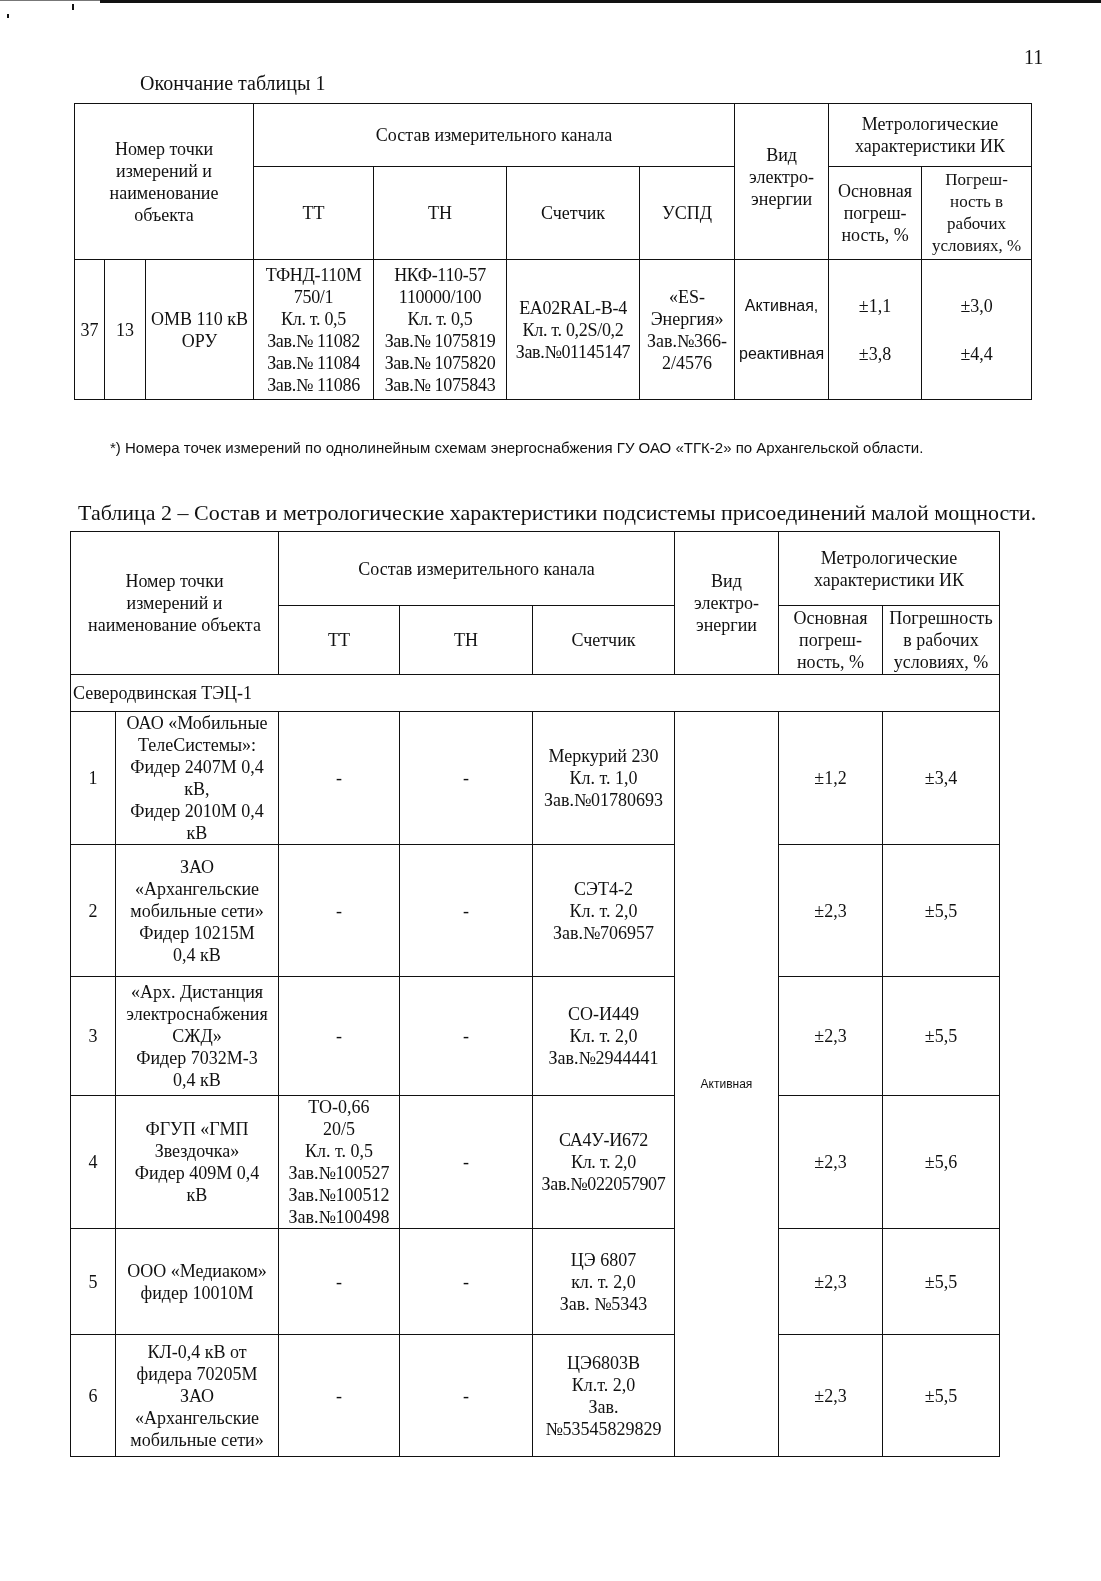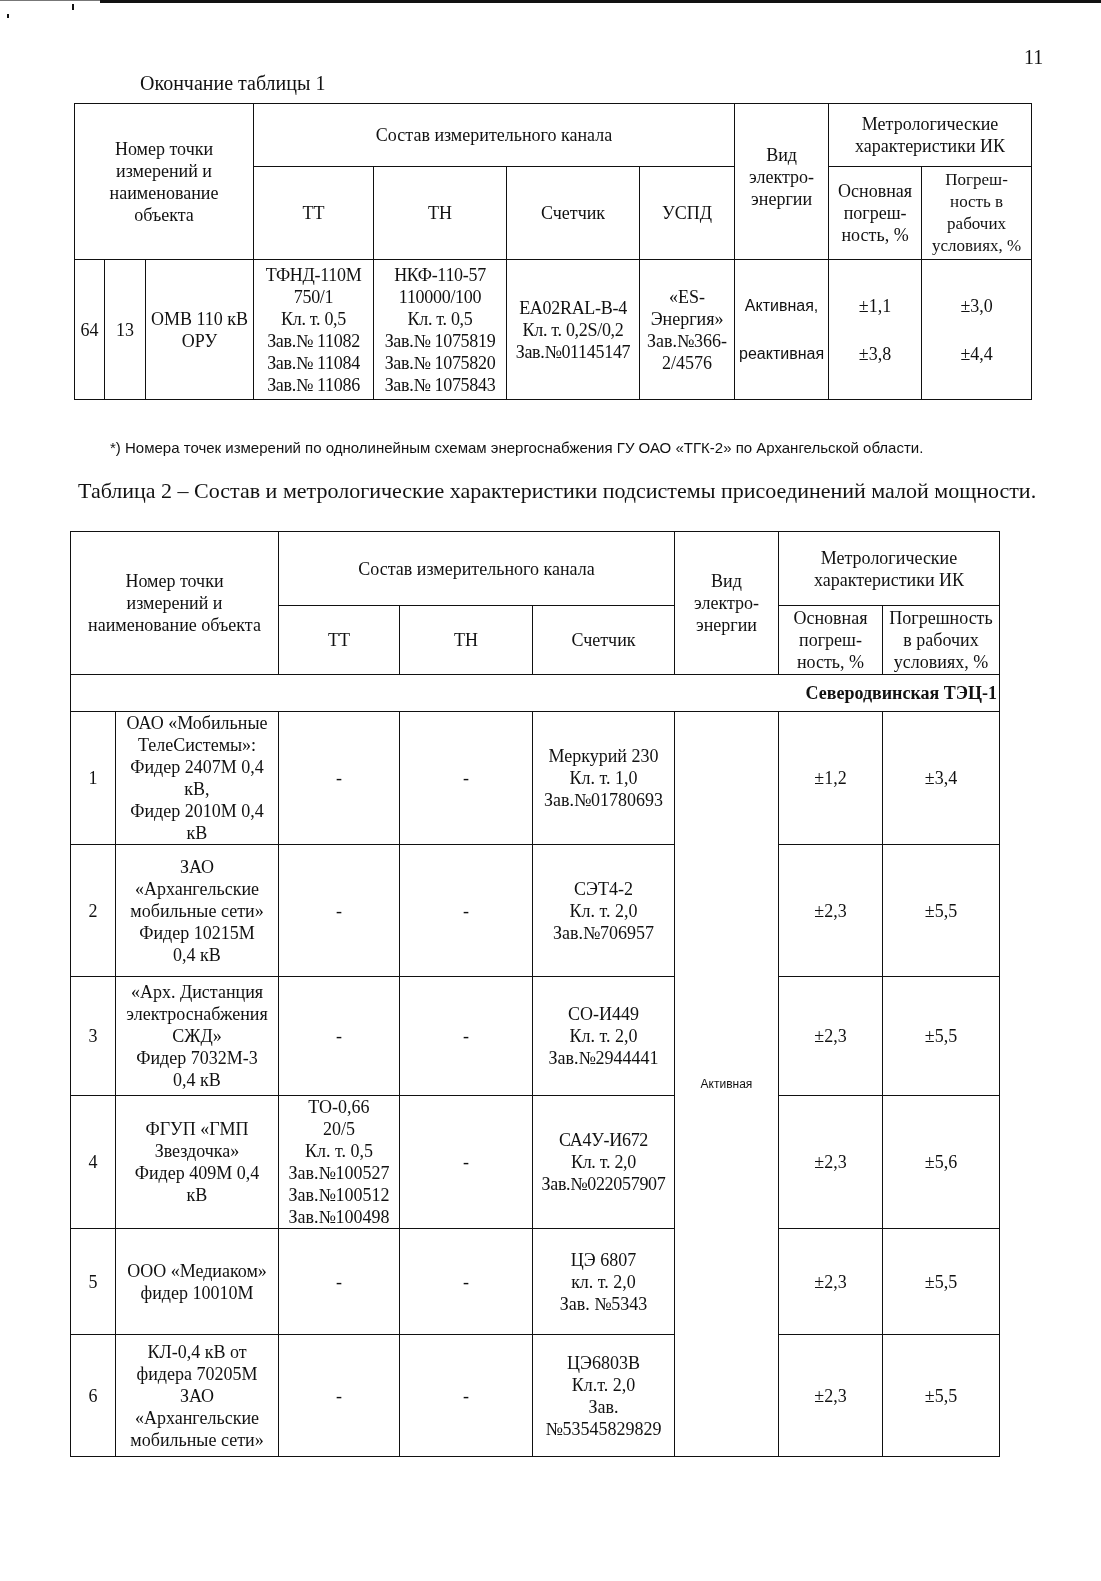--- a/index.html
+++ b/index.html
@@ -11,22 +11,22 @@
   .speck2 { position: absolute; left: 7px; top: 14px; width: 2px; height: 4px; background: #111; }
   .page-num { position: absolute; left: 1024px; top: 46px; font-size: 20px; }
   .caption1 { position: absolute; left: 140px; top: 72px; font-size: 20px; }
   table { border-collapse: collapse; position: absolute; table-layout: fixed; }
   td, th { border: 1.5px solid #111; text-align: center; vertical-align: middle; font-weight: normal;
            padding: 0 2px; font-size: 18px; line-height: 22px; }
   #t1 { left: 74px; top: 103px; width: 957px; }
   #t2 { left: 70px; top: 531px; width: 929px; }
   .footnote { position: absolute; left: 110px; top: 413px; width: 935px; font-family: "Liberation Sans", sans-serif;
               font-size: 15px; line-height: 21px; text-align: justify; margin-top: 24px; }
-  .caption2 { position: absolute; left: 78px; top: 478px; width: 960px; font-size: 22px; line-height: 26px; }
-  .section { text-align: right; font-weight: bold; }
+  .caption2 { position: absolute; left: 78px; top: 500px; width: 960px; font-size: 22px; line-height: 26px; }
+  .section { text-align: left; font-weight: normal; }
   .pre { white-space: pre-line; }
   .tight { letter-spacing: -0.3px; }
 </style>
 </head>
 <body>
 
 <div class="topline2"></div>
 <div class="topline"></div>
 <div class="speck1"></div>
 <div class="speck2"></div>
@@ -67,21 +67,21 @@
     <th>УСПД</th>
     <th class="pre">Основная
 погреш-
 ность, %</th>
     <th class="pre" style="font-size:17px">Погреш-
 ность в
 рабочих
 условиях, %</th>
   </tr>
   <tr style="height:140px">
-    <td>64</td>
+    <td>37</td>
     <td>13</td>
     <td class="pre" style="padding:0;white-space:pre-line">ОМВ 110 кВ
 ОРУ</td>
     <td class="pre tight">ТФНД-110М
 750/1
 Кл. т. 0,5
 Зав.№ 11082
 Зав.№ 11084
 Зав.№ 11086</td>
     <td class="pre tight">НКФ-110-57

